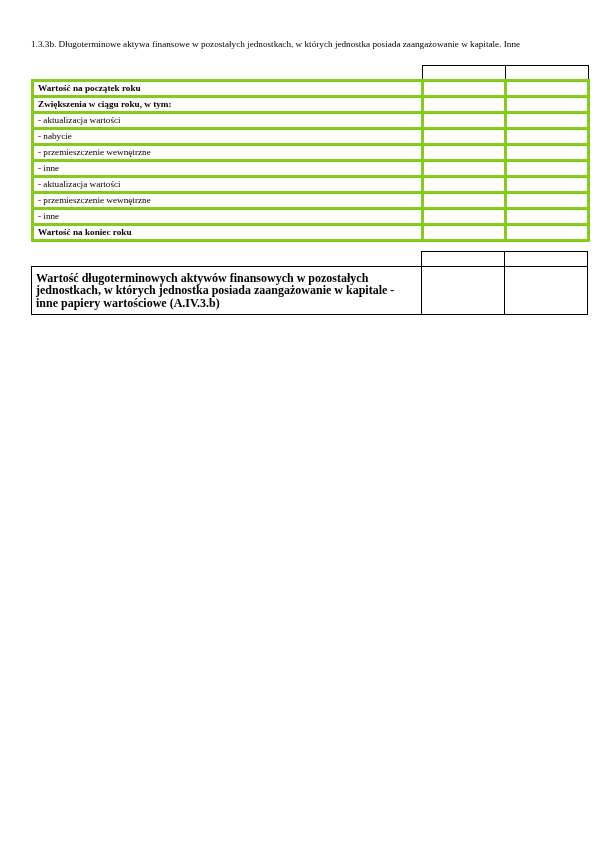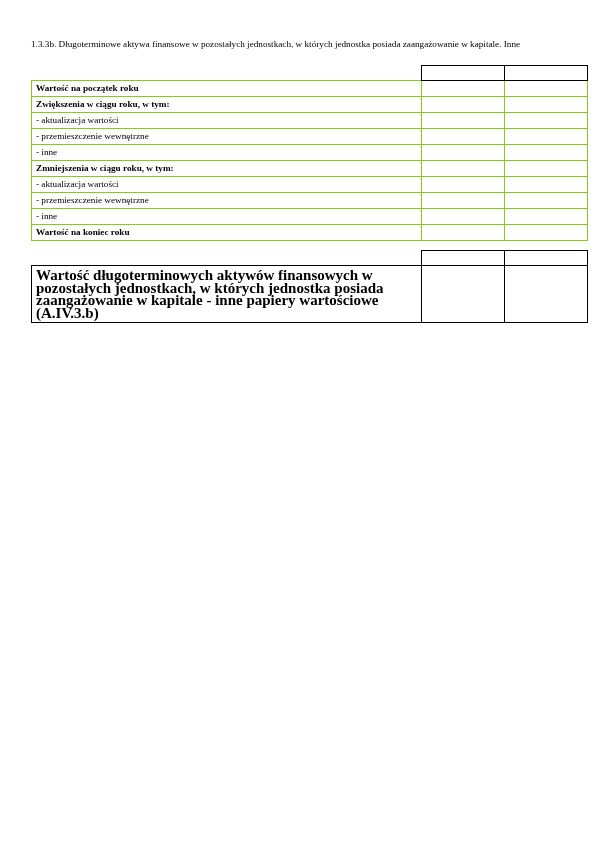--- a/index.html
+++ b/index.html
@@ -35,21 +35,21 @@
     display: block;
     padding-left: 26px;
   }
   table.main {
     border-collapse: collapse;
     width: 556px;
     margin-left: 5px;
     table-layout: fixed;
   }
   table.main td {
-    border: 1px solid #84cc16;
+    border: 3px solid #84cc16;
     height: 16px;
     font-size: 9.2px;
     line-height: 11px;
     padding: 1px 3px 1px 4px;
     vertical-align: middle;
     box-sizing: border-box;
   }
   .col-label { width: 390px; }
   .col-a { width: 83px; }
   .col-b { width: 83px; }
@@ -72,21 +72,21 @@
     height: 9px;
   }
   table.summary {
     border-collapse: collapse;
     width: 556px;
     margin-left: 5px;
     table-layout: fixed;
   }
   table.summary td {
     border: 1px solid #000000;
-    font-size: 15px;
+    font-size: 12px;
     line-height: 12.5px;
     padding: 3px 4px 3px 4px;
     vertical-align: middle;
     box-sizing: border-box;
   }
   table.summary tr.headrow td {
     border: none;
     height: 15px;
   }
   table.summary tr.headrow td.col-a,
@@ -130,31 +130,31 @@
         <td class="col-label bold">Zwiększenia w ciągu roku, w tym:</td>
         <td class="col-a"></td>
         <td class="col-b"></td>
       </tr>
       <tr>
         <td class="col-label indent">- aktualizacja wartości</td>
         <td class="col-a"></td>
         <td class="col-b"></td>
       </tr>
       <tr>
+        <td class="col-label indent">- nabycie</td>
+        <td class="col-a"></td>
+        <td class="col-b"></td>
+      </tr>
+      <tr>
         <td class="col-label indent">- przemieszczenie wewnętrzne</td>
         <td class="col-a"></td>
         <td class="col-b"></td>
       </tr>
       <tr>
         <td class="col-label indent">- inne</td>
-        <td class="col-a"></td>
-        <td class="col-b"></td>
-      </tr>
-      <tr>
-        <td class="col-label bold">Zmniejszenia w ciągu roku, w tym:</td>
         <td class="col-a"></td>
         <td class="col-b"></td>
       </tr>
       <tr>
         <td class="col-label indent">- aktualizacja wartości</td>
         <td class="col-a"></td>
         <td class="col-b"></td>
       </tr>
       <tr>
         <td class="col-label indent">- przemieszczenie wewnętrzne</td>

